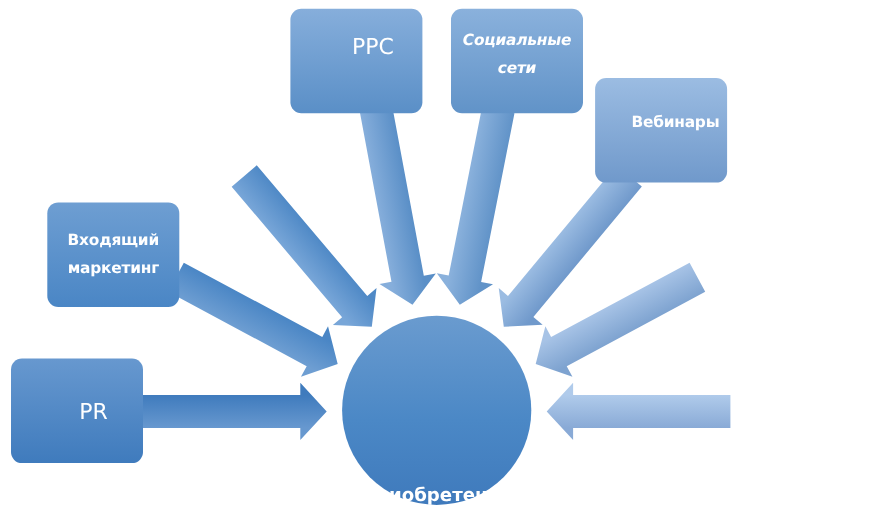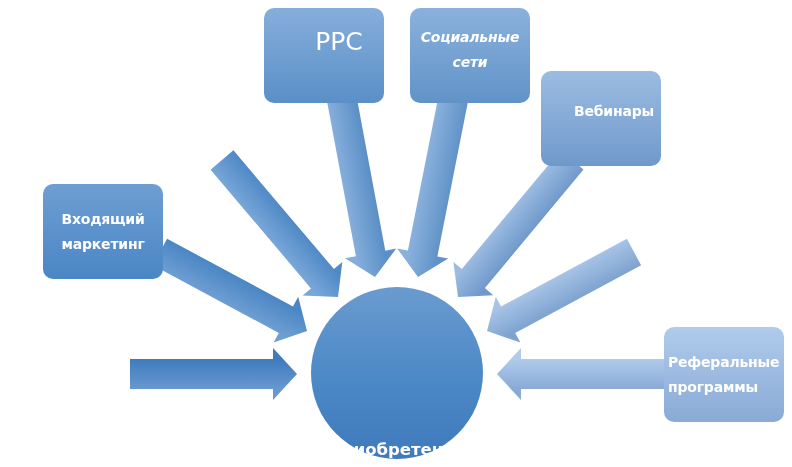--- a/index.html
+++ b/index.html
@@ -5,21 +5,21 @@
     html, body { margin: 0; padding: 0; background: #ffffff; }
     body { width: 792px; height: 467px; position: relative; overflow: hidden;
            font-family: "DejaVu Sans", "Liberation Sans", sans-serif; }
     #diagram { position: absolute; left: 0; top: 0; width: 792px; height: 467px; }
     .node {
       position: absolute; width: 120px; height: 95px; border-radius: 10px;
       display: flex; align-items: center; justify-content: center; text-align: center;
       color: #ffffff; box-sizing: border-box; padding: 0 2px;
     }
     .node span { display: block; }
-    .node.big { font-size: 25px; font-weight: normal; padding-left: 32px; }
+    .node.big { font-size: 20px; font-weight: normal; padding-left: 32px; }
     .node.small { font-size: 14px; font-weight: bold; line-height: 25px; letter-spacing: -0.2px; }
     .hub {
       position: absolute; left: 311px; top: 287px; width: 172px; height: 172px; border-radius: 50%;
       background: linear-gradient(180deg, #6a9bcf 0%, #4b88c6 55%, #3f7abc 100%);
       display: flex; align-items: flex-end; justify-content: center;
       color: #ffffff; font-weight: bold; font-size: 16.5px;
     }
   </style>
 </head>
 <body>
@@ -65,41 +65,38 @@
         <polygon points="152.9,265.2 278.8,332.9 273.6,342.5 307.0,331.0 298.2,296.7 293.0,306.4 167.1,238.8" fill="url(#ag1)"></polygon>
         <polygon points="210.6,169.7 311.0,288.4 302.6,295.5 338.0,297.0 342.3,261.9 333.9,269.0 233.4,150.3" fill="url(#ag2)"></polygon>
         <polygon points="327.3,102.7 355.9,256.2 345.0,258.2 375.0,277.0 396.2,248.6 385.3,250.7 356.7,97.3" fill="url(#ag3)"></polygon>
         <polygon points="438.3,97.1 407.9,250.5 397.1,248.4 418.0,277.0 448.2,258.5 437.4,256.4 467.7,102.9" fill="url(#ag4)"></polygon>
         <polygon points="560.5,150.4 461.8,269.0 453.4,261.9 458.0,297.0 493.3,295.2 484.9,288.1 583.5,169.6" fill="url(#ag5)"></polygon>
         <polygon points="626.9,238.8 501.0,306.4 495.8,296.7 487.0,331.0 520.4,342.5 515.2,332.9 641.1,265.2" fill="url(#ag6)"></polygon>
         <polygon points="664.0,359.0 521.0,359.0 521.0,348.0 497.0,374.0 521.0,400.0 521.0,389.0 664.0,389.0" fill="url(#ag7)"></polygon>
       </g>
   </svg>
 
+  <div class="node big" style="left: 10px; top: 326px; background: linear-gradient(rgb(103, 152, 207) 0%, rgb(63, 123, 189) 100%);">
+    <span>PR</span>
+  </div>
   <div class="node small" style="left: 43px; top: 184px; background: linear-gradient(rgb(110, 158, 210) 0%, rgb(74, 134, 197) 100%);">
     <div>
       <span>Входящий</span>
       <span>маркетинг</span>
     </div>
   </div>
   <div class="node big" style="padding-bottom: 10px; left: 264px; top: 8px; background: linear-gradient(rgb(134, 174, 219) 0%, rgb(90, 143, 199) 100%);">
     <span style="margin-top:-18px;">PPC</span>
   </div>
   <div class="node small" style="left: 410px; top: 8px; background: linear-gradient(rgb(138, 177, 220) 0%, rgb(97, 147, 200) 100%); font-style: italic;">
     <div style="margin-top:-12px;">
       <span>Социальные</span>
       <span>сети</span>
     </div>
   </div>
   <div class="node small" style="left: 541px; top: 71px; background: linear-gradient(rgb(155, 188, 226) 0%, rgb(112, 153, 203) 100%); padding-left: 28px;">
     <span style="margin-top:-14px;">Вебинары</span>
   </div>
-  <div class="node small" style="justify-content: flex-start; text-align: left; padding-left: 4px; left: 664px; top: 327px; background: linear-gradient(rgb(176, 203, 235) 0%, rgb(137, 170, 214) 100%);">
-    <div>
-      <span>Реферальные</span>
-      <span>программы</span>
-    </div>
-  </div>
 
   <div class="hub">
     <span style="margin-top:6px;">Приобретение</span>
   </div>
 </div>
 
 </body></html>

